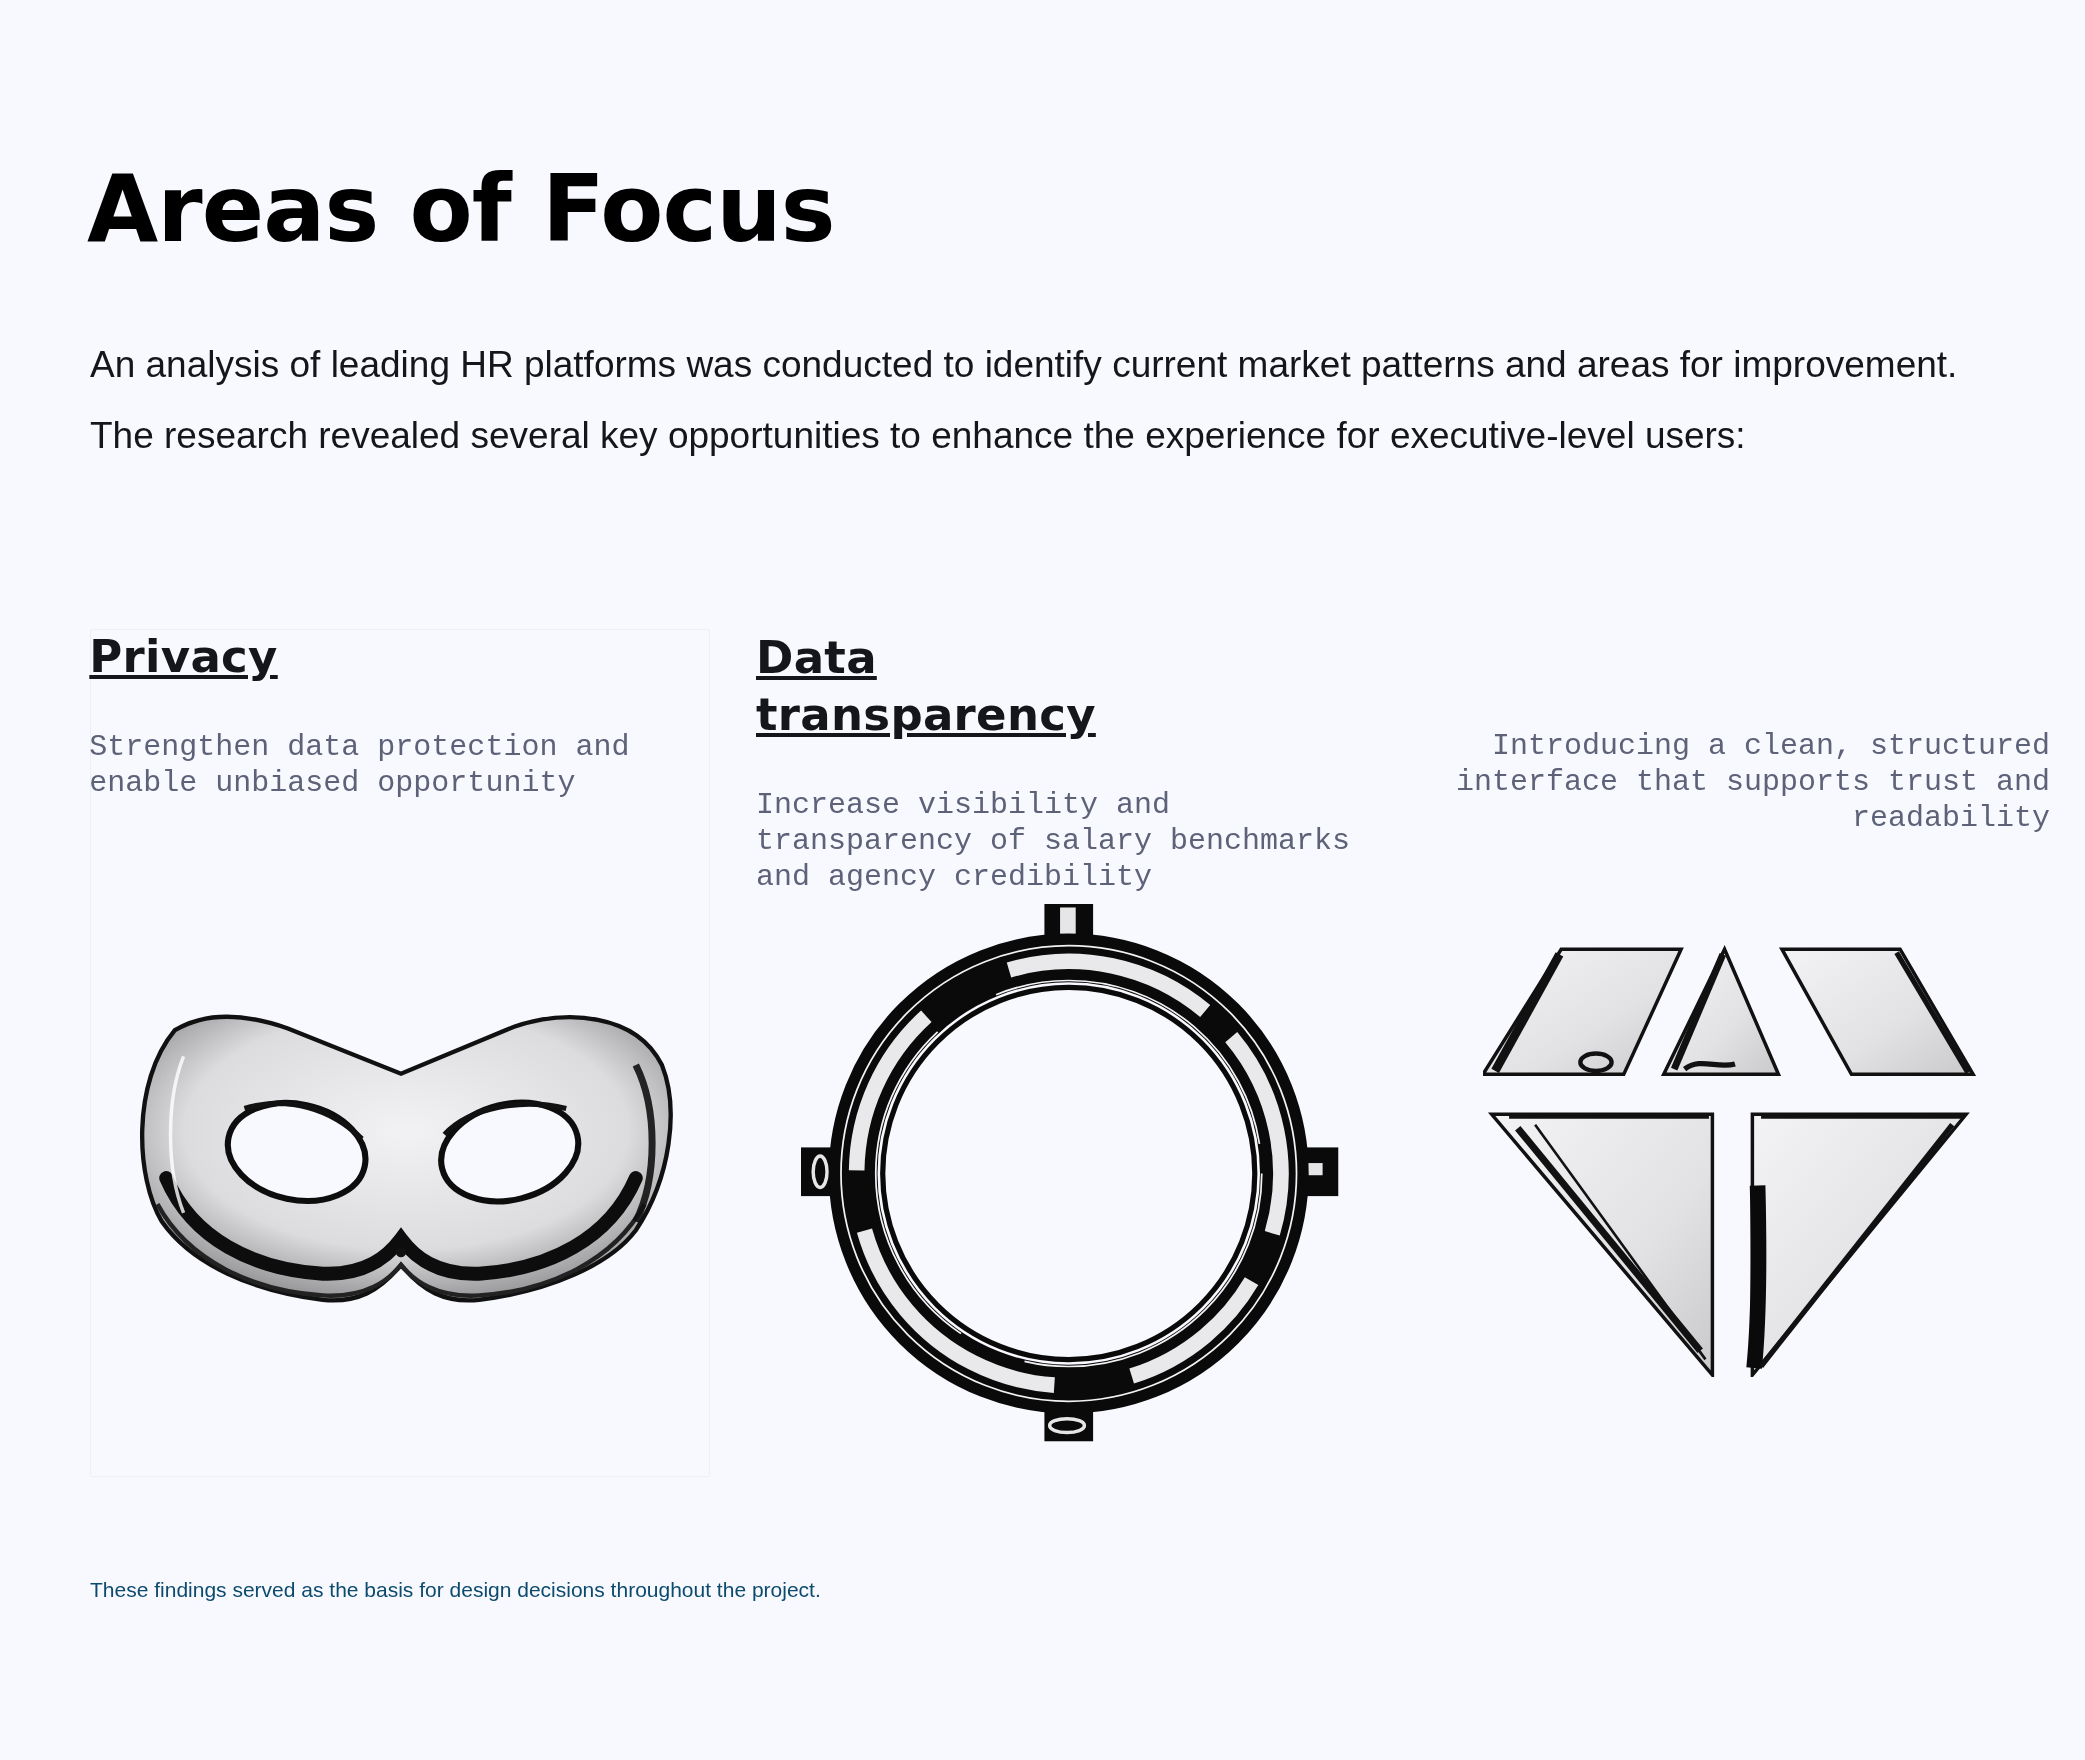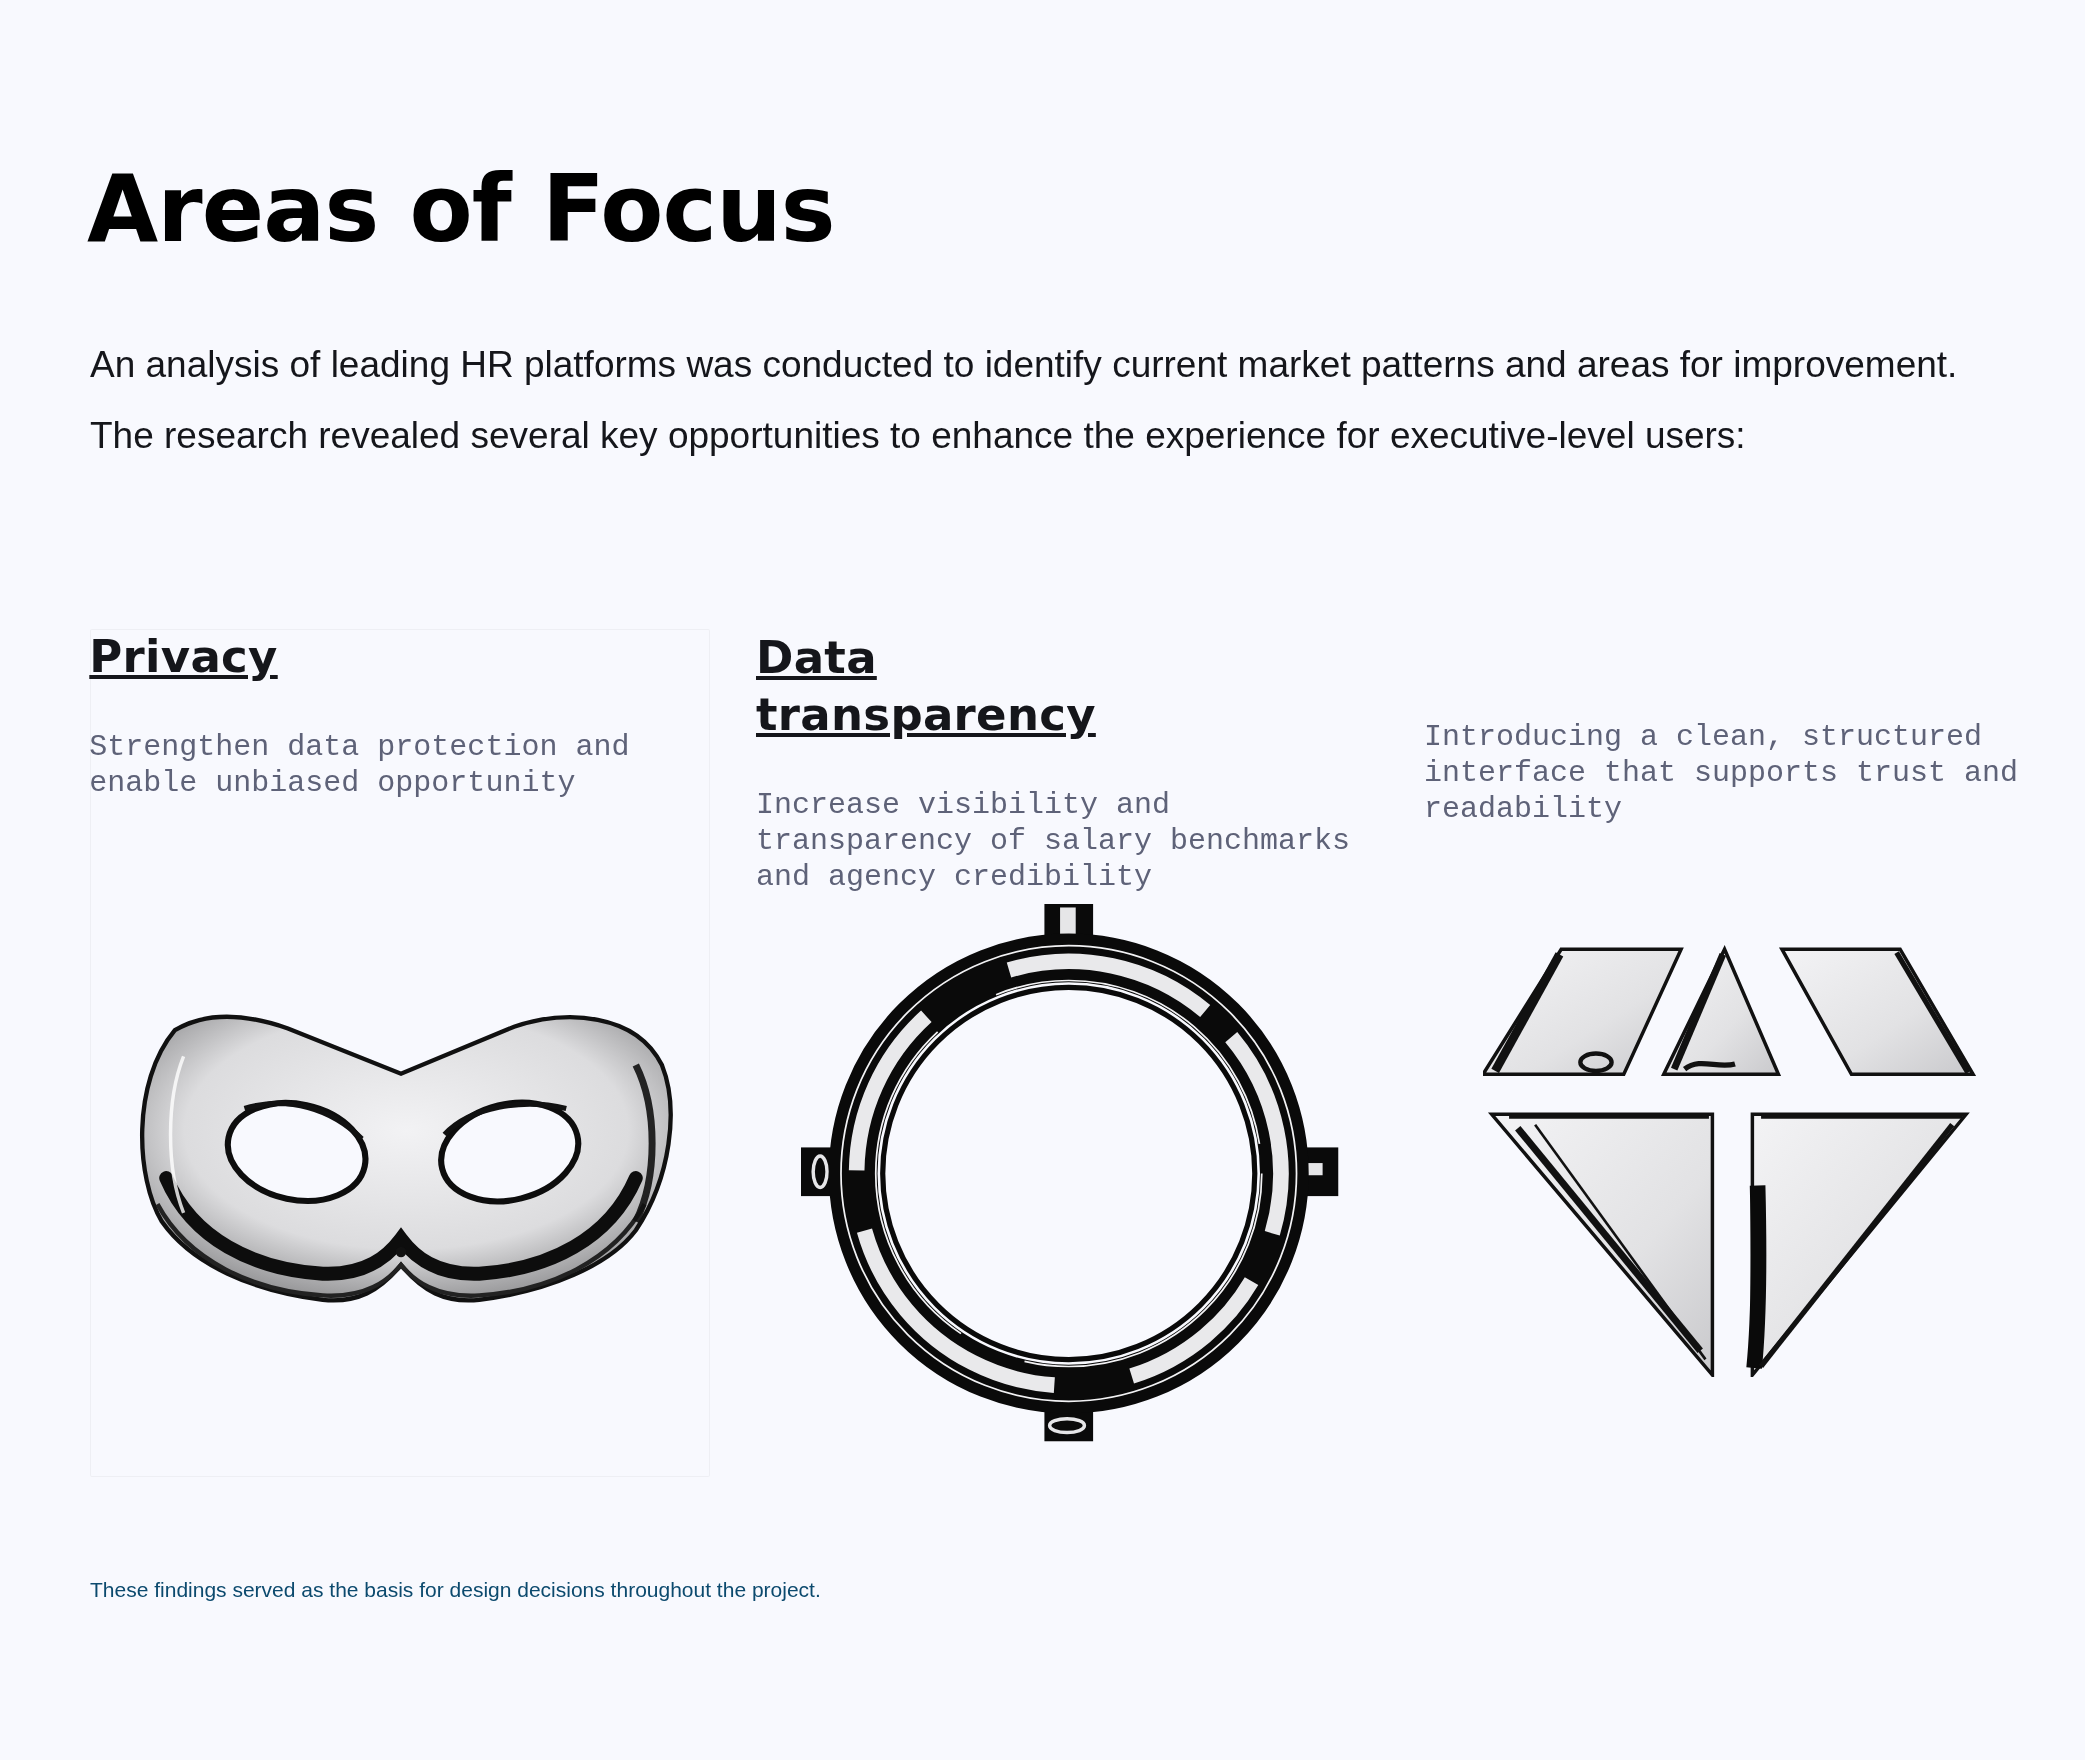--- a/index.html
+++ b/index.html
@@ -72,21 +72,21 @@
     .card-desc {
       position: absolute;
       left: 0;
       font-family: Liberation Mono, monospace;
       font-size: 30px;
       line-height: 36px;
       color: #5E6278;
     }
     .card.privacy .card-desc { left: -1.7px; top: 99px; width: 591px; }
     .card.transparency .card-desc { top: 158px; width: 626px; }
-    .card.visual .card-desc { top: 90px; width: 626px; }
+    .card.visual .card-desc { top: 99px; width: 626px; text-align: right; }
     .illustration {
       position: absolute;
     }
     .card.privacy .illustration { left: 22.6px; top: 374px; width: 574px; height: 322px; }
     .card.transparency .illustration { left: 45px; top: 275px; width: 539px; height: 539px; }
     .card.visual .illustration { left: 59px; top: 313px; width: 504px; height: 435px; }
     .footer-note {
       position: absolute;
       left: 90px;
       top: 1571px;

